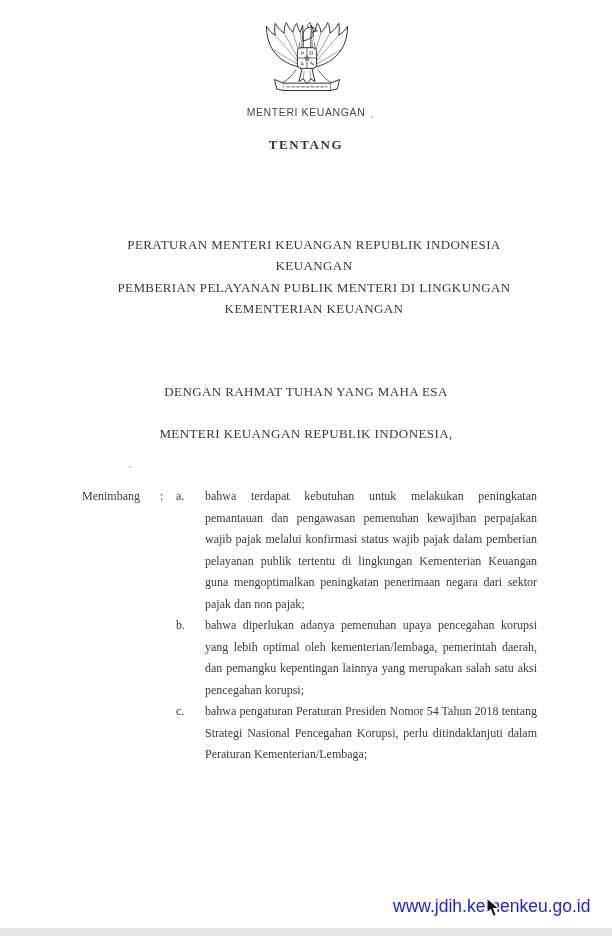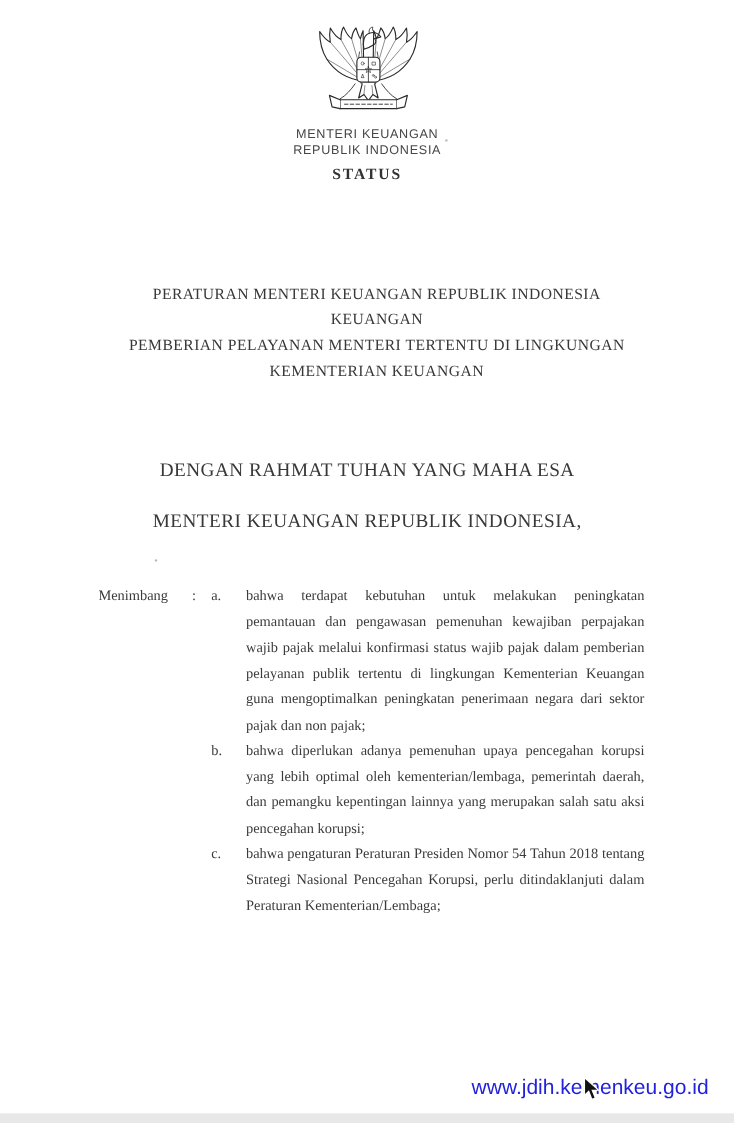--- a/index.html
+++ b/index.html
@@ -51,21 +51,21 @@
     font-size: 13px;
     line-height: 21.3px;
     letter-spacing: 0.4px;
     color: #383838;
   }
   .nomor-value { margin-left: 20px; }
   .invocation, .authority {
     position: absolute;
     left: 0; right: 0;
     text-align: center;
-    font-size: 16px;
+    font-size: 13px;
     letter-spacing: 0.4px;
     color: #383838;
   }
   .invocation { top: 384px; }
   .authority  { top: 426px; }
   .considering {
     position: absolute;
     top: 486px;
     left: 82px;
     width: 455px;
@@ -144,28 +144,27 @@
 
       <path d="M33,84 H97 L97,94 H33 Z" fill="#ffffff"></path>
       <path d="M33,84 L21,79 L24,92 L33,94" fill="#ffffff"></path>
       <path d="M97,84 L109,79 L106,92 L97,94" fill="#ffffff"></path>
       <path d="M38,89 H92" stroke-width="1" stroke-dasharray="4,2.5"></path>
     </g>
   </svg>
 
   <div class="letterhead">
     <div>MENTERI KEUANGAN</div>
-    <div>REPUBLIK INDONESIA</div>
   </div>
-  <div class="salinan">STATUS</div>
+  <div class="salinan">TENTANG</div>
 
   <div class="title-block">
     <div>PERATURAN MENTERI KEUANGAN REPUBLIK INDONESIA</div>
     <div>KEUANGAN</div>
-    <div>PEMBERIAN PELAYANAN MENTERI TERTENTU DI LINGKUNGAN</div>
+    <div>PEMBERIAN PELAYANAN PUBLIK MENTERI DI LINGKUNGAN</div>
     <div>KEMENTERIAN KEUANGAN</div>
   </div>
 
   <div class="invocation">DENGAN RAHMAT TUHAN YANG MAHA ESA</div>
   <div class="authority">MENTERI KEUANGAN REPUBLIK INDONESIA,</div>
 
   <div class="considering">
     <div class="consider-row">
       <div>Menimbang</div>
       <div>:</div>

